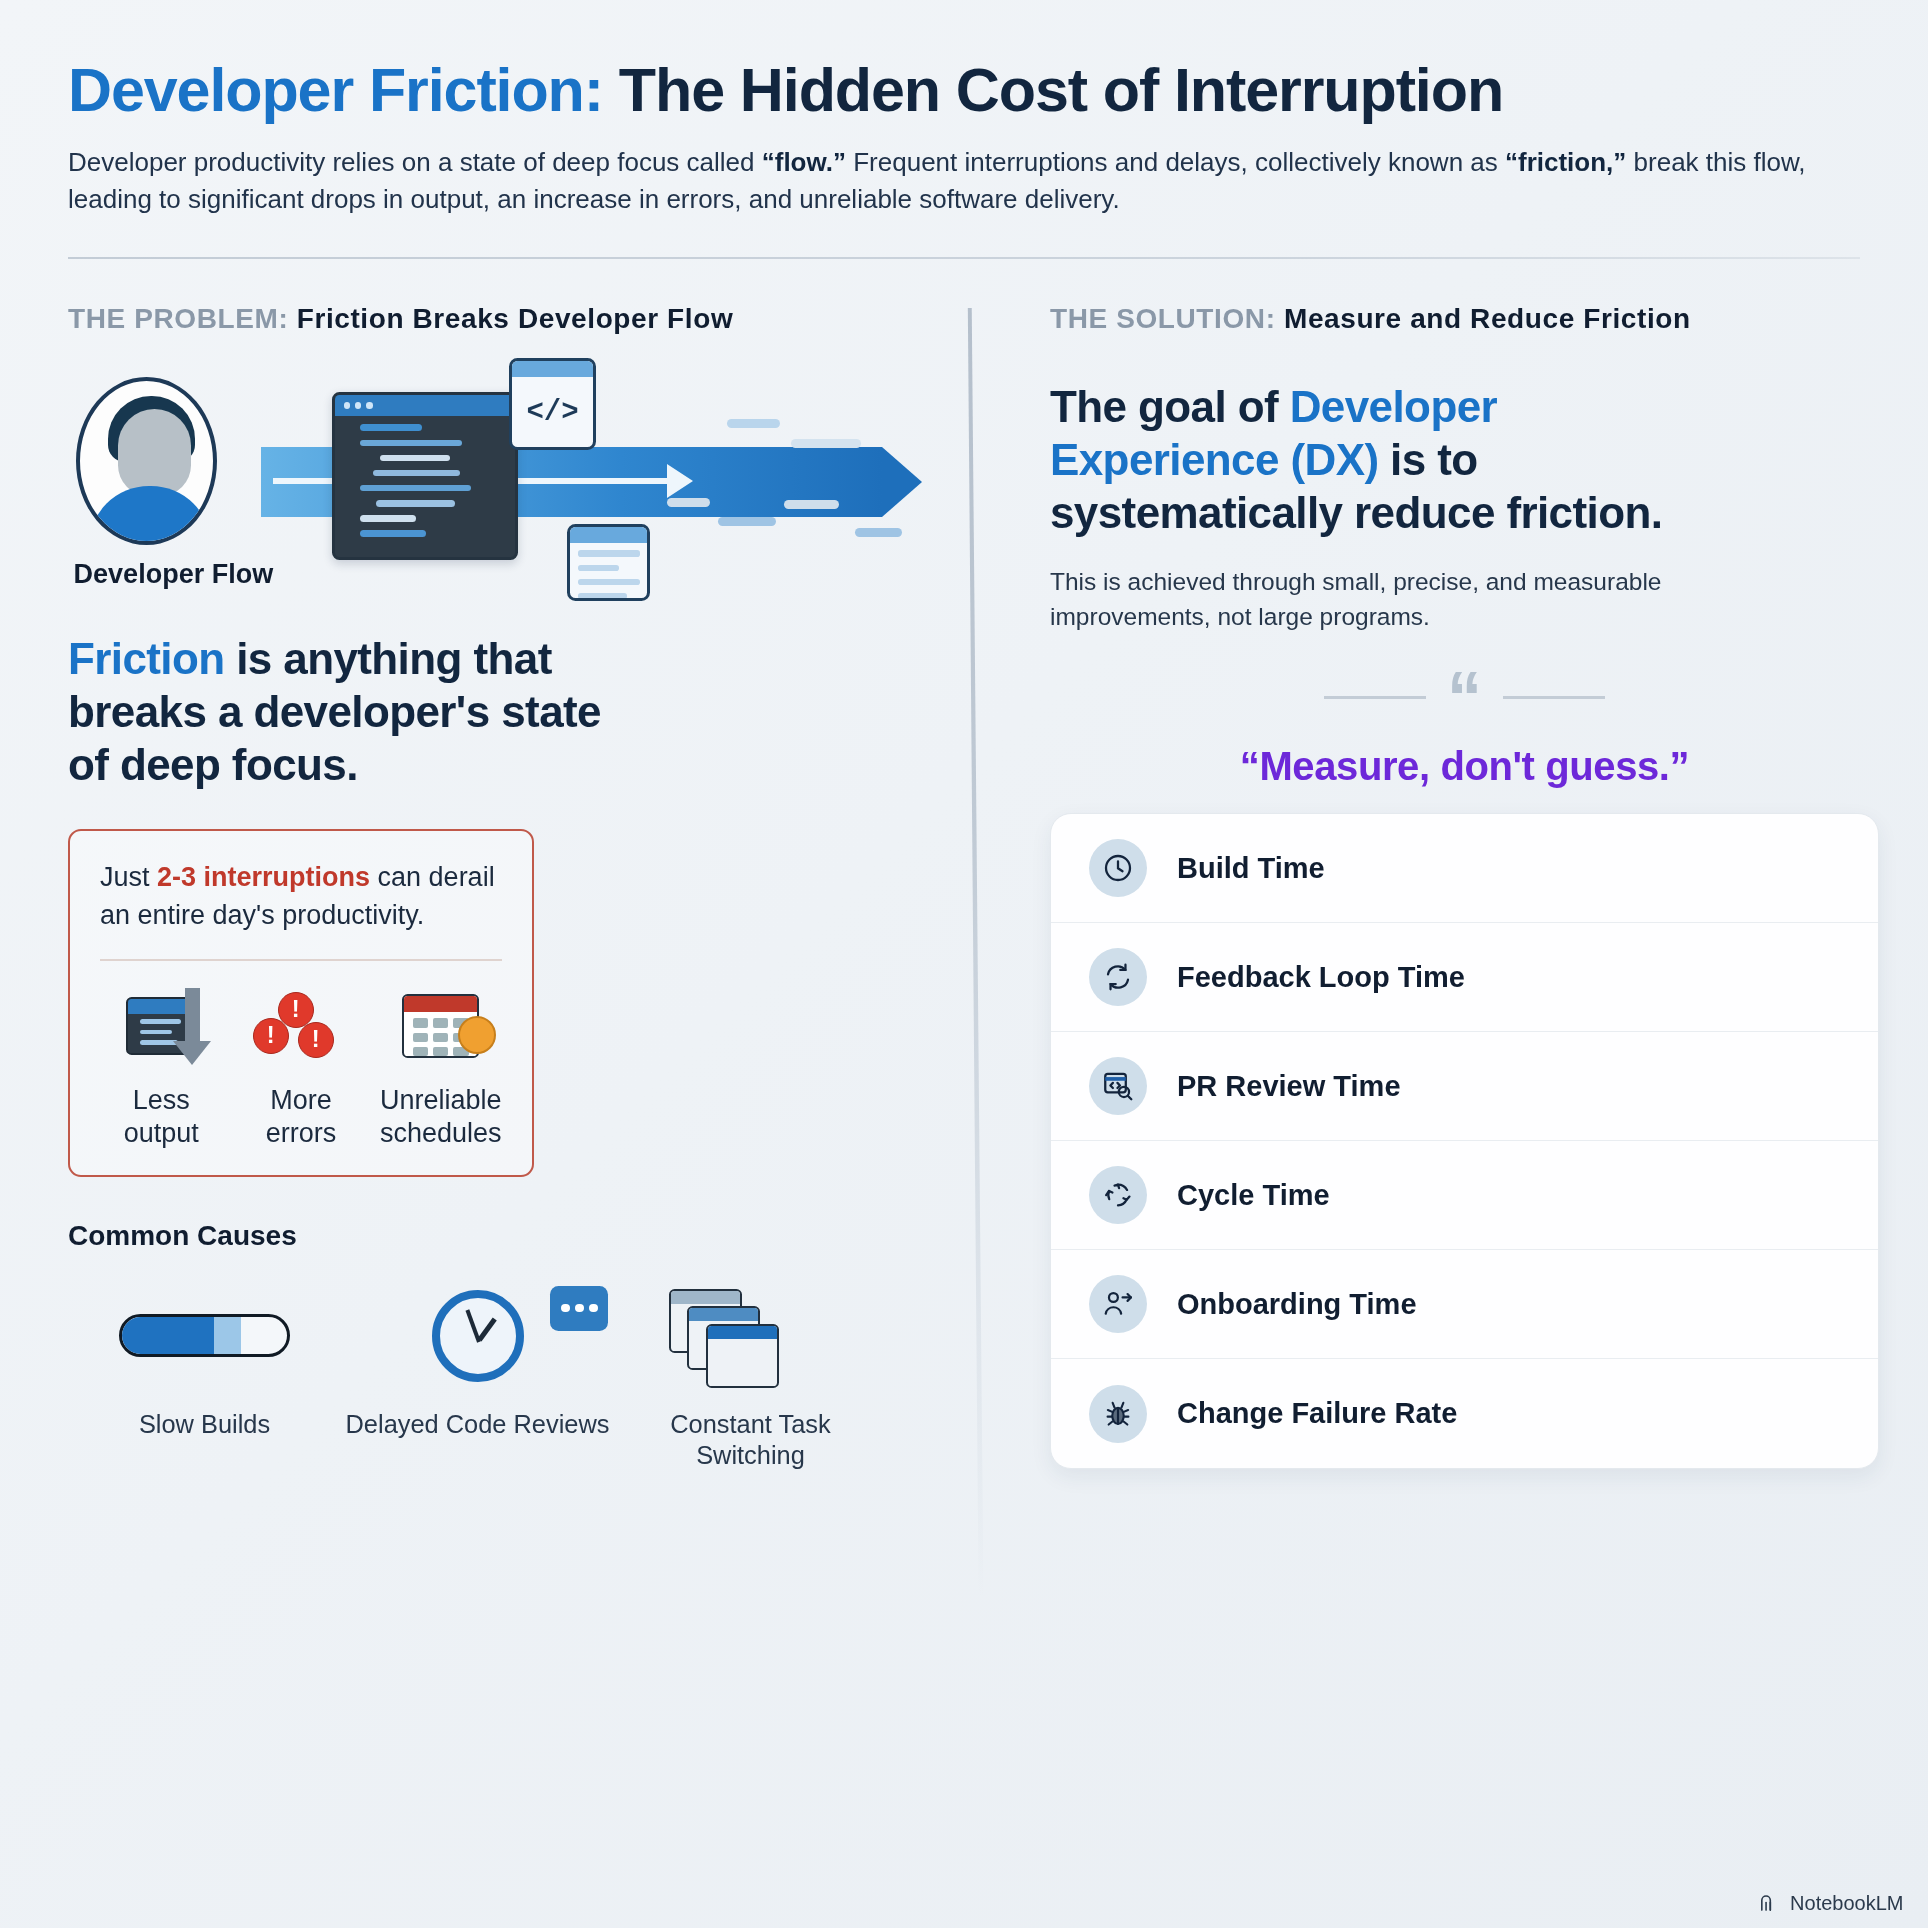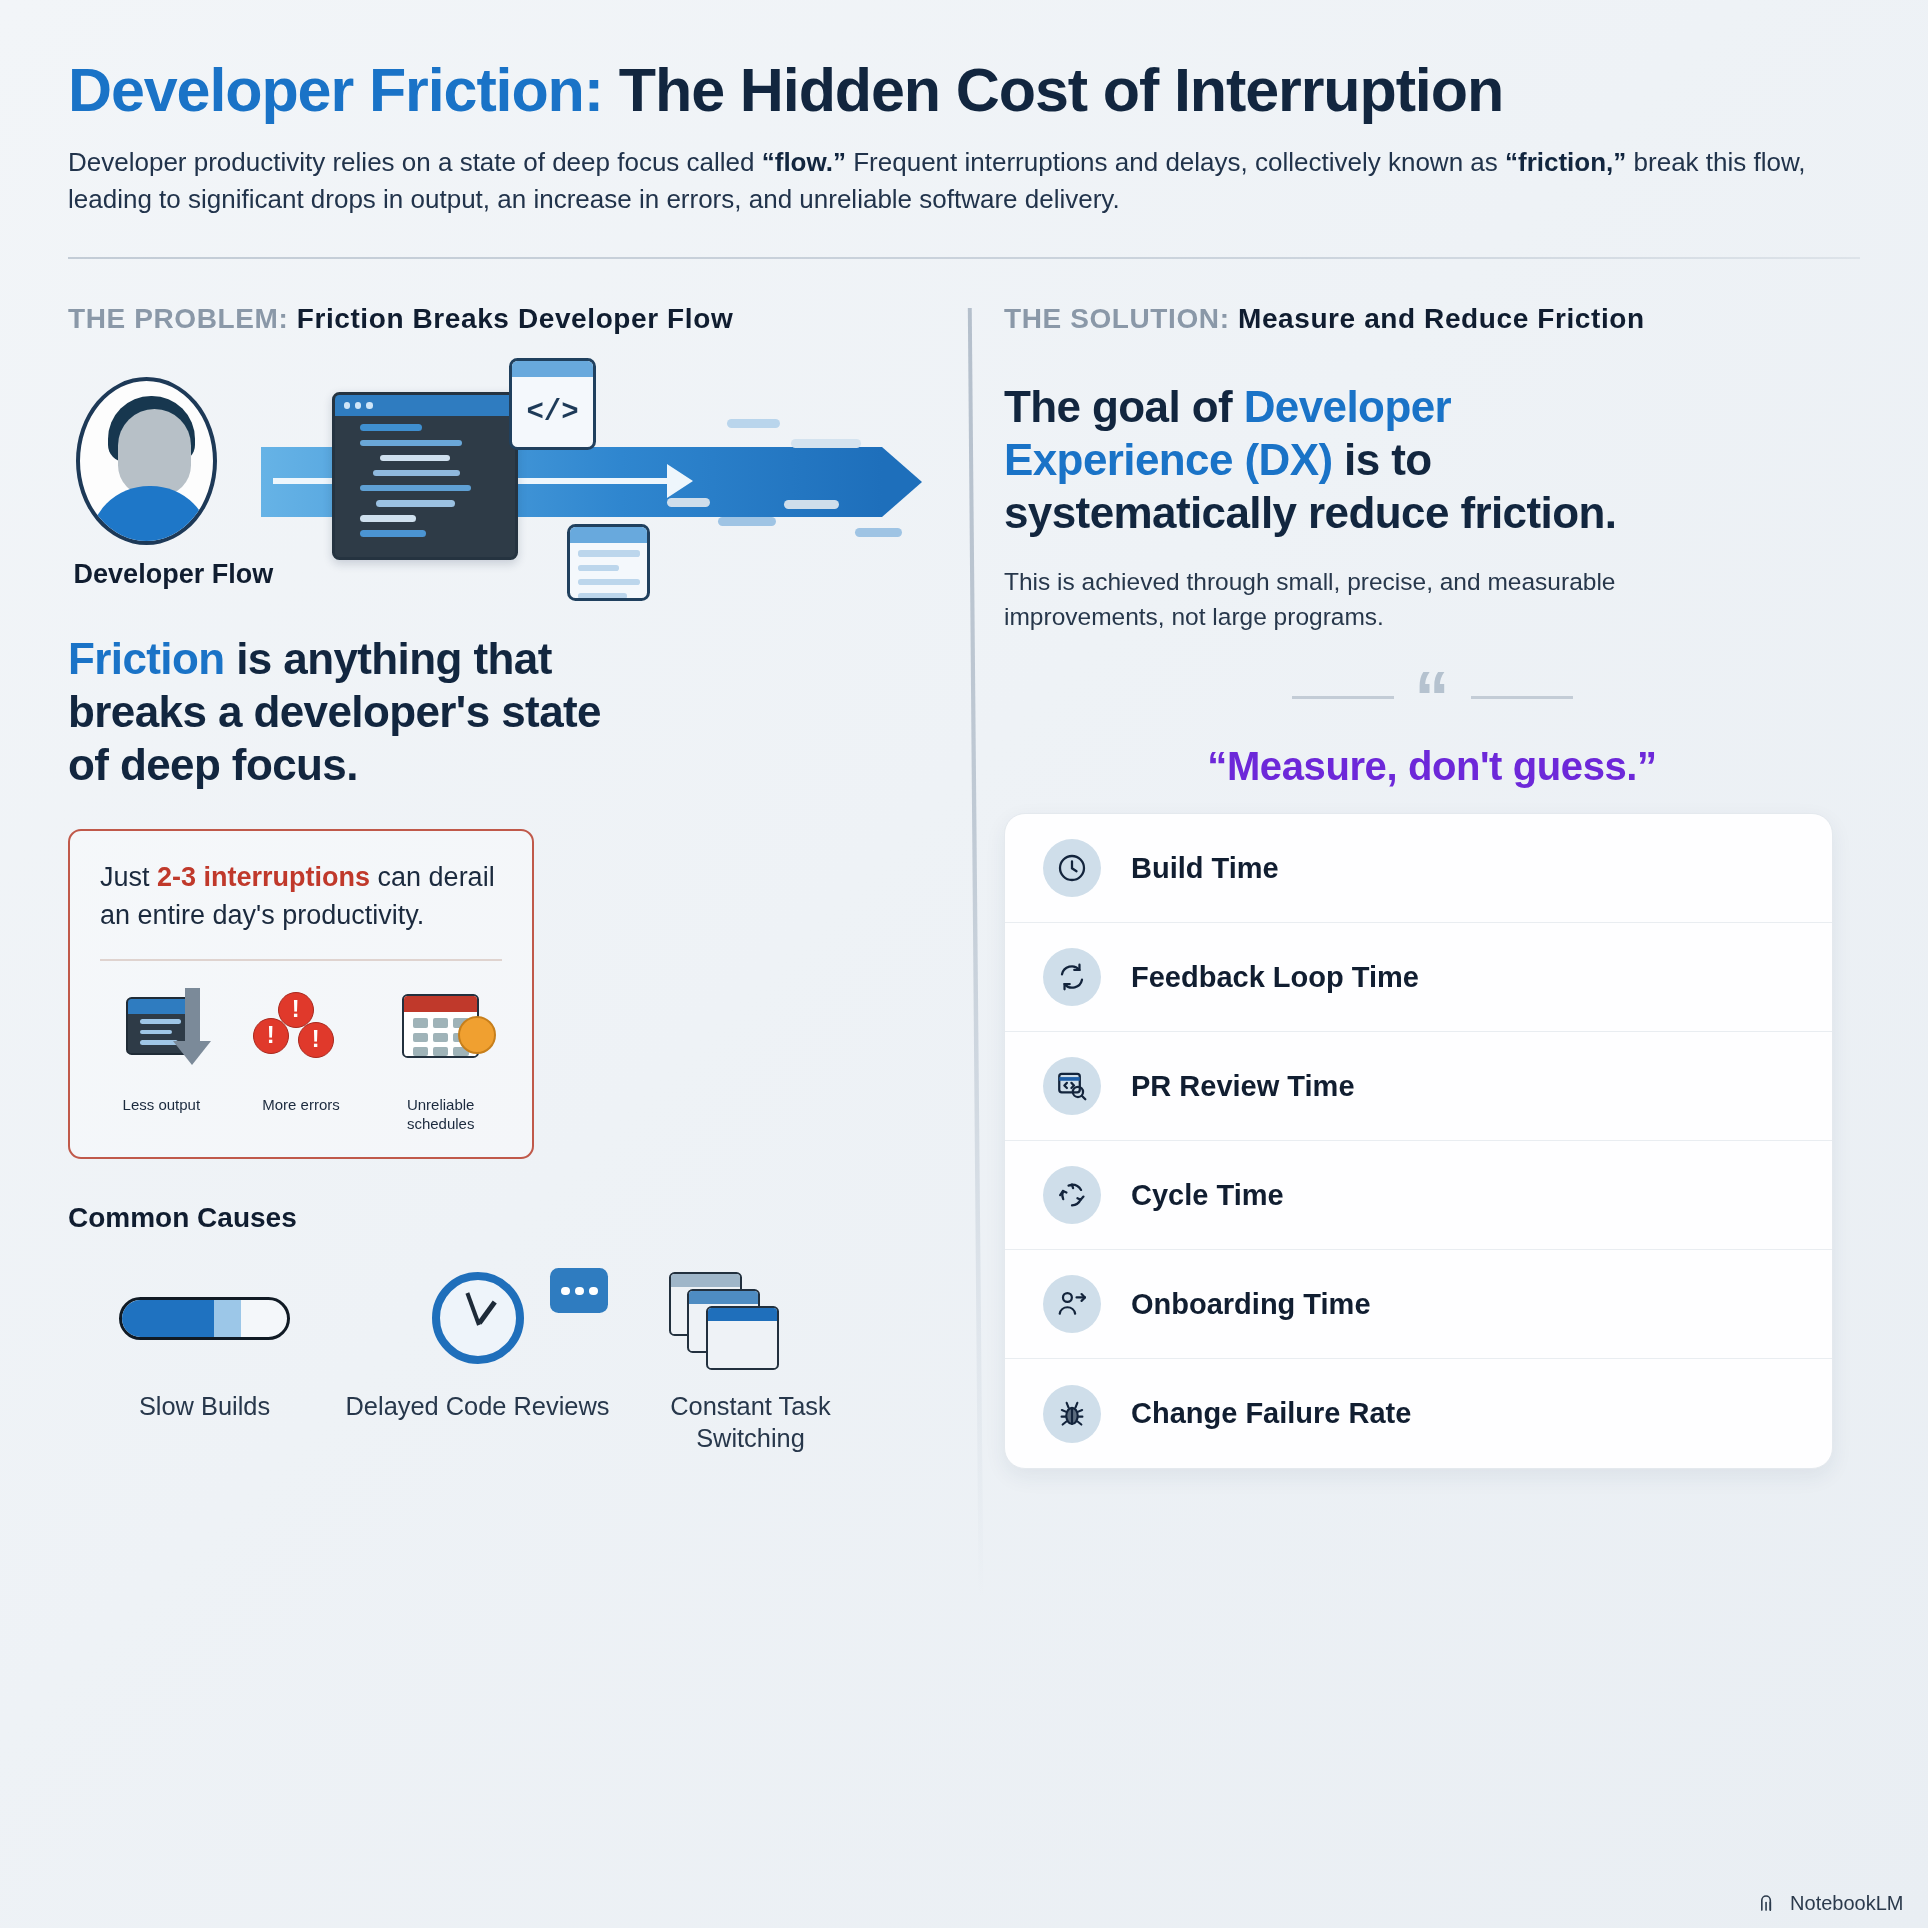--- a/index.html
+++ b/index.html
@@ -44,21 +44,21 @@
   }
 
   
   .cols {
     display: flex;
     margin-top: 43px;
     position: relative;
     height: 1544px;
   }
   .col-left  { width: 880px; position: relative; }
-  .col-right { width: 880px; margin-left: 56px; position: relative; }
+  .col-right { width: 880px; margin-left: 102px; position: relative; }
 
   .vdivider {
     position: absolute;
     left: 891px; top: 5.6px;
     width: 24.5px; height: 1290px;
     background: linear-gradient(to bottom,
        rgba(170,182,196,.85) 0%,
        rgba(176,188,201,.75) 40%,
        rgba(196,206,217,.35) 78%,
        rgba(210,219,228,0) 100%);
@@ -182,21 +182,21 @@
     border: 2.8px solid #c0594a;
     border-radius: 13px;
     padding: 28px 30px 24.5px 30px;
     background: rgba(255,255,255,.34);
   }
   .callout-text { font-size: 27px; line-height: 1.40; color: #1b2a3e; }
   .callout-text b { color: #c0392b; font-weight: 700; }
   .callout-sep { height: 1.9px; background: #dfd3cf; margin: 24.5px 0 21px 0; }
   .impacts { display: flex; gap: 17px; }
   .impact { flex: 1; text-align: center; }
-  .impact .cap { margin-top: 27px; font-size: 15px; line-height: 1.22; color: #1b2a3e; }
+  .impact .cap { margin-top: 15px; font-size: 27px; line-height: 1.22; color: #1b2a3e; }
   .ico-box { height: 87px; display: flex; align-items: center; justify-content: center; position: relative; }
 
   .ico-lessoutput .win {
     width: 70px; height: 58px; background: #2e3b47;
     border: 2.8px solid #1f2b36; border-radius: 5.6px; overflow: hidden;
   }
   .ico-lessoutput .win .bar { height: 15px; background: #2f7cc0; }
   .ico-lessoutput .win .ln { height: 4.7px; background: #9fc6e6; border-radius: 2.8px; margin: 5.6px 0 0 11.3px; }
   .ico-lessoutput .arw { position: absolute; right: 11.3px; top: 5.6px; }
   .ico-lessoutput .arw .stem { width: 15px; height: 53px; background: #7b8a99; margin: 0 auto; }

